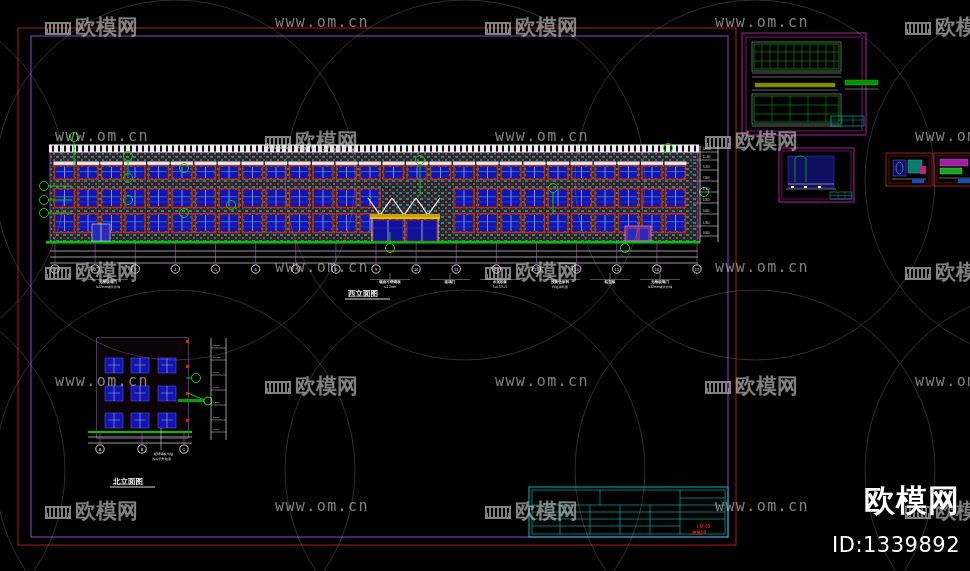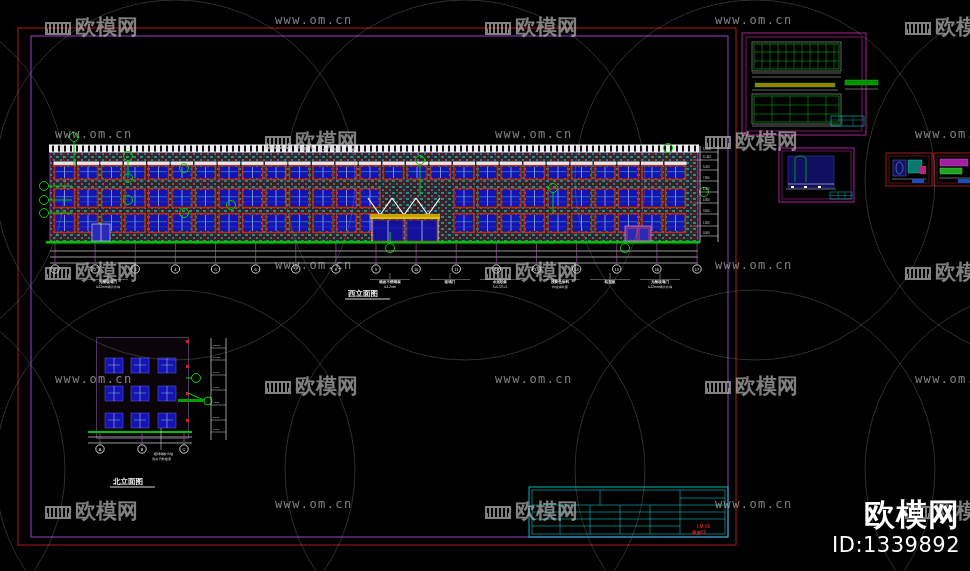--- a/index.html
+++ b/index.html
@@ -11,38 +11,38 @@
     background:#000;
   }
 
   
   #wm-arcs { position:absolute; inset:0; z-index:3; pointer-events:none; }
   #wm-tiles { position:absolute; inset:0; z-index:4; pointer-events:none; }
   .wm { position:absolute; display:flex; align-items:center; gap:4px;
         color:#cfcfcf; opacity:.62; white-space:nowrap;
         font-family:"DejaVu Sans", sans-serif; }
   .wm.brand { font-size:21px; font-weight:700; letter-spacing:0px; }
-  .wm.url { font-size:12px; letter-spacing:1.4px; font-family:"DejaVu Sans Mono", monospace; }
+  .wm.url { font-size:15px; letter-spacing:1.4px; font-family:"DejaVu Sans Mono", monospace; }
   .sofa { width:26px; height:15px; position:relative; flex:none; }
   .sofa:before{ content:""; position:absolute; left:0; right:0; top:2px; height:9px;
      background:
        repeating-linear-gradient(90deg,#cfcfcf 0 2px, transparent 2px 4px);
      border-top:2px solid #cfcfcf; }
   .sofa:after{ content:""; position:absolute; left:0; right:0; bottom:0; height:4px;
      border-bottom:2px solid #cfcfcf; border-left:3px solid #cfcfcf; border-right:3px solid #cfcfcf; }
 
   
   #cad { position:absolute; inset:0; z-index:2; }
 
   
   #logo { position:absolute; right:10px; bottom:14px; z-index:6; text-align:right; color:#fff;
           font-family:"DejaVu Sans", sans-serif; }
   #logo .big { font-size:31px; font-weight:700; line-height:1.1; letter-spacing:1px;
                text-shadow:0 0 2px #000; }
-  #logo .idl { font-size:21px; letter-spacing:.5px; margin-top:2px; }
+  #logo .idl { font-size:21px; letter-spacing:.5px; margin-top:16px; }
 </style>
 </head>
 <body>
 
 <svg id="cad" viewBox="0 0 970 571" width="970" height="571">
   <defs>
 
     <pattern id="facadeTex" width="7" height="6" patternUnits="userSpaceOnUse">
       <rect width="7" height="6" fill="#3a1f22"></rect>
       <rect x="0" y="0" width="3" height="2" fill="#17918c"></rect>

